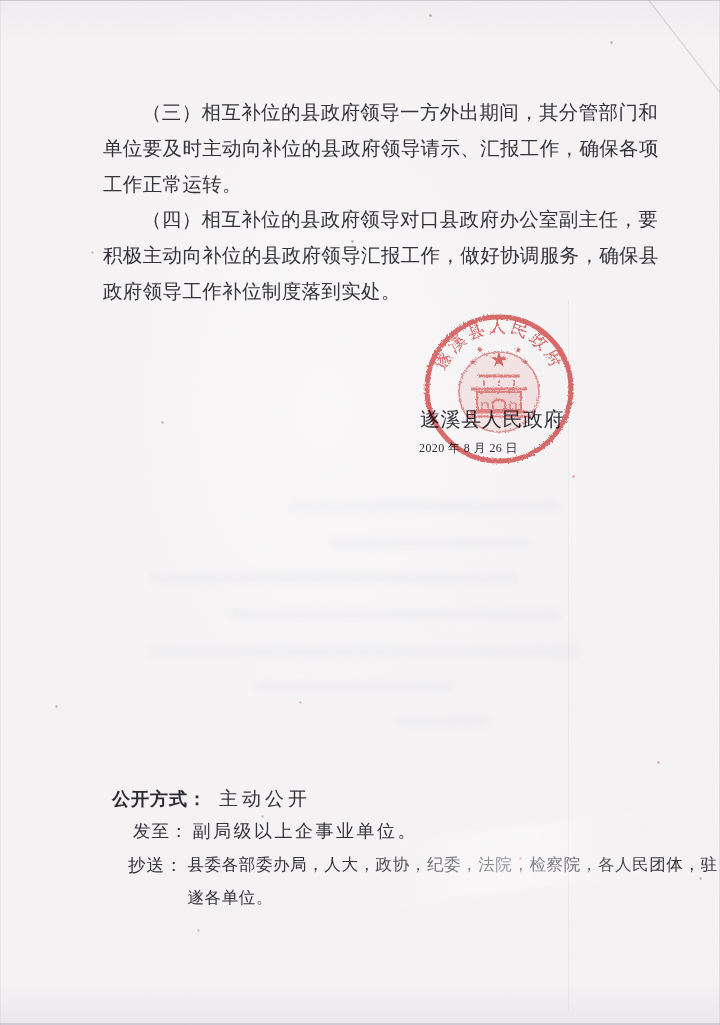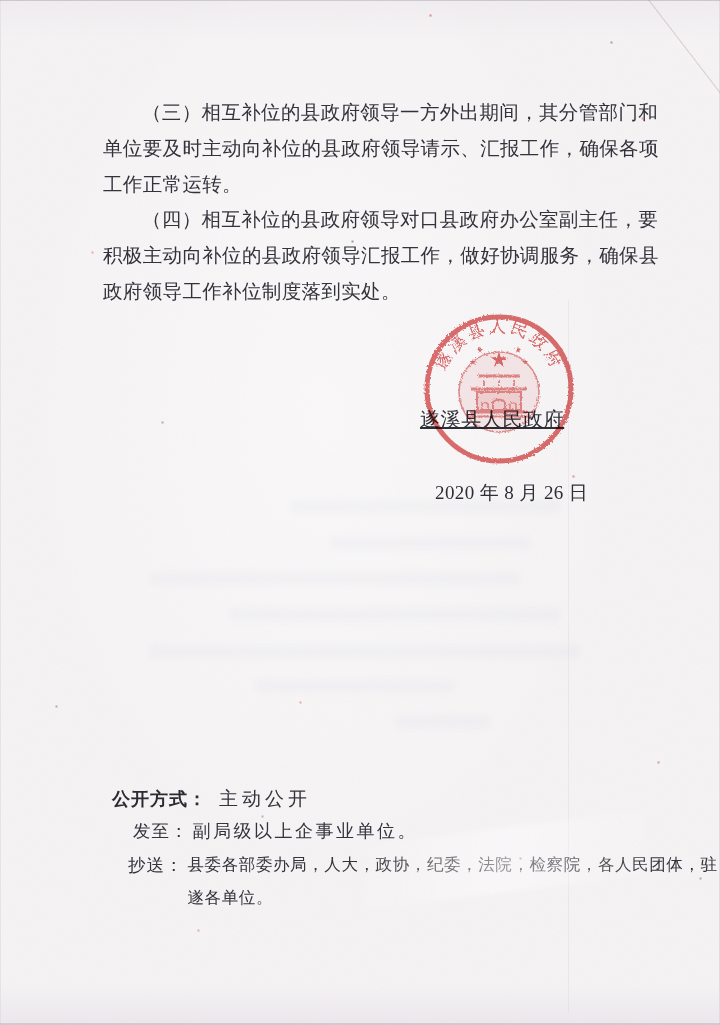--- a/index.html
+++ b/index.html
@@ -21,22 +21,22 @@
     position:absolute;inset:0;pointer-events:none;
     background:radial-gradient(ellipse at 45% 40%, rgba(255,255,255,.55) 0%, rgba(255,255,255,0) 55%),
                linear-gradient(180deg, rgba(230,226,232,.35) 0%, rgba(255,255,255,0) 4%, rgba(255,255,255,0) 96%, rgba(220,216,224,.4) 100%);
   }
   .noise-layer{position:absolute;inset:0;pointer-events:none;}
   
   .body-text{position:absolute;left:103px;top:95px;width:517px;}
   .line{height:35.8px;line-height:35.8px;white-space:nowrap;font-size:19.5px;letter-spacing:.35px;}
   .line.first{padding-left:39px;}
   
-  .sig-org{position:absolute;left:420px;top:406px;font-size:20px;letter-spacing:.6px;white-space:nowrap;z-index:2;text-decoration:underline;}
-  .sig-date{position:absolute;left:435px;top:440px;font-size:19px;letter-spacing:.4px;white-space:nowrap;z-index:2;margin-top:40px;}
+  .sig-org{position:absolute;left:420px;top:406px;font-size:20px;letter-spacing:.6px;white-space:nowrap;z-index:2;}
+  .sig-date{position:absolute;left:419px;top:440px;font-size:12px;letter-spacing:.4px;white-space:nowrap;z-index:2;}
   
   .seal{position:absolute;left:414px;top:304px;width:170px;height:170px;z-index:3;mix-blend-mode:multiply;pointer-events:none;}
   
   .ghost{position:absolute;background:#97a0b6;opacity:.06;filter:blur(3px);border-radius:4px;pointer-events:none;}
   
   .crease-tr{position:absolute;left:645px;top:-4px;width:1.4px;height:132px;background:rgba(150,135,145,.34);transform:rotate(-37.6deg);transform-origin:top left;filter:blur(.4px);pointer-events:none;}
   .streak-v{position:absolute;left:568px;top:300px;width:1px;height:712px;background:rgba(120,120,150,.08);pointer-events:none;}
   .fold-br{position:absolute;left:290px;top:828px;width:430px;height:64px;background:linear-gradient(100deg, rgba(255,255,255,0) 15%, rgba(255,255,255,.5) 50%, rgba(255,255,255,0) 85%);transform:rotate(-7deg);filter:blur(2px);pointer-events:none;}
   .specks{position:absolute;left:0;top:0;width:1px;height:1px;pointer-events:none;
     box-shadow:

